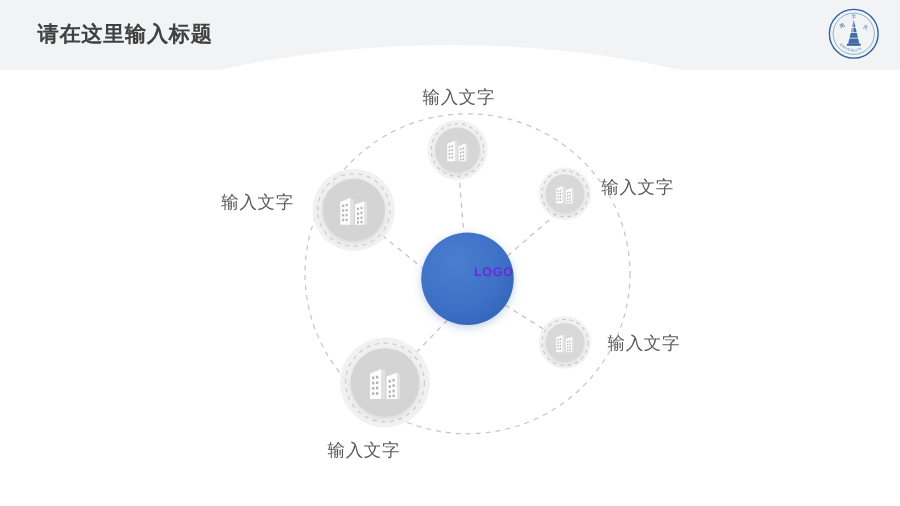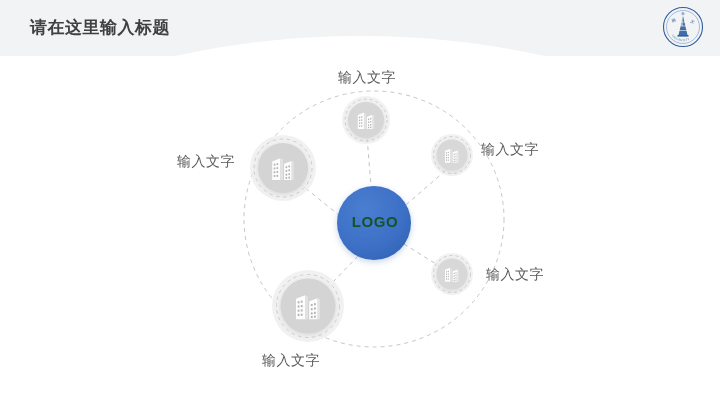--- a/index.html
+++ b/index.html
@@ -81,24 +81,24 @@
   .lbl-left   { left: 177px; top: 153px; }
   .lbl-ur     { left: 481px; top: 141px; }
   .lbl-lr     { left: 486px; top: 266px; }
   .lbl-bottom { left: 262px; top: 352px; }
 
   
   .logo-text {
     position: absolute;
     left: 339px; top: 213px;
     width: 72px;
-    text-align: center;
-    font-size: 15px;
+    text-align: right;
+    font-size: 10px;
     font-weight: bold;
-    color: #14532d;
+    color: #6d28d9;
     letter-spacing: 0.6px;
     z-index: 6;
     pointer-events: none;
   }
 
   
   .footer-rule {
     position: absolute;
     left: 0; top: 377px;
     width: 720px; height: 1px;

